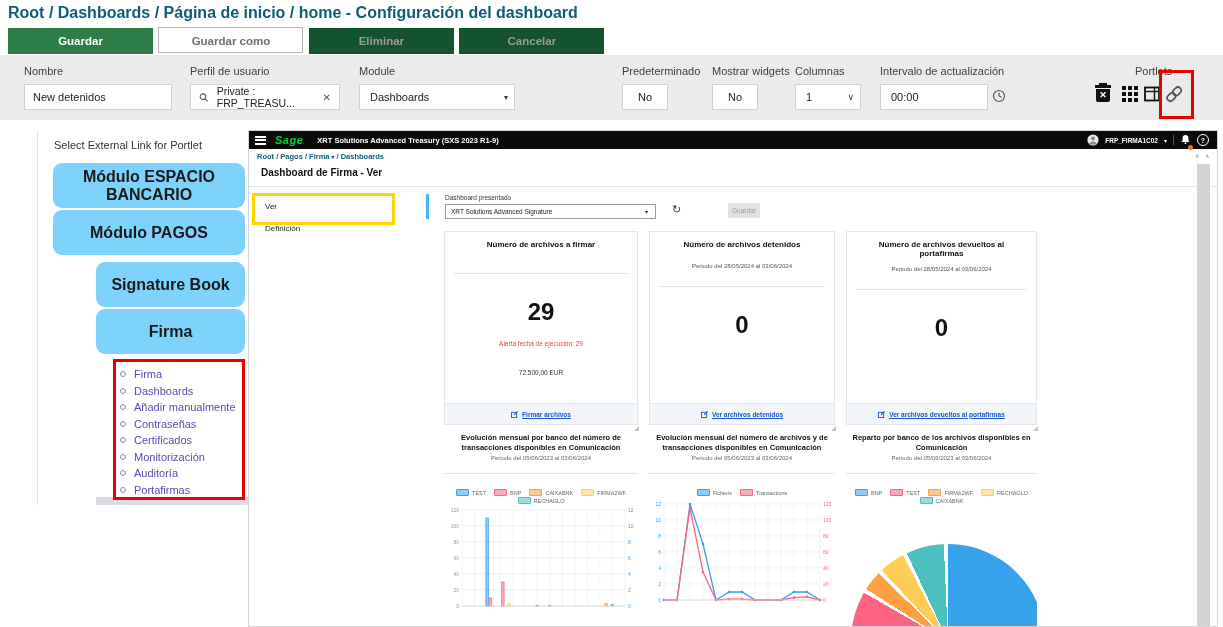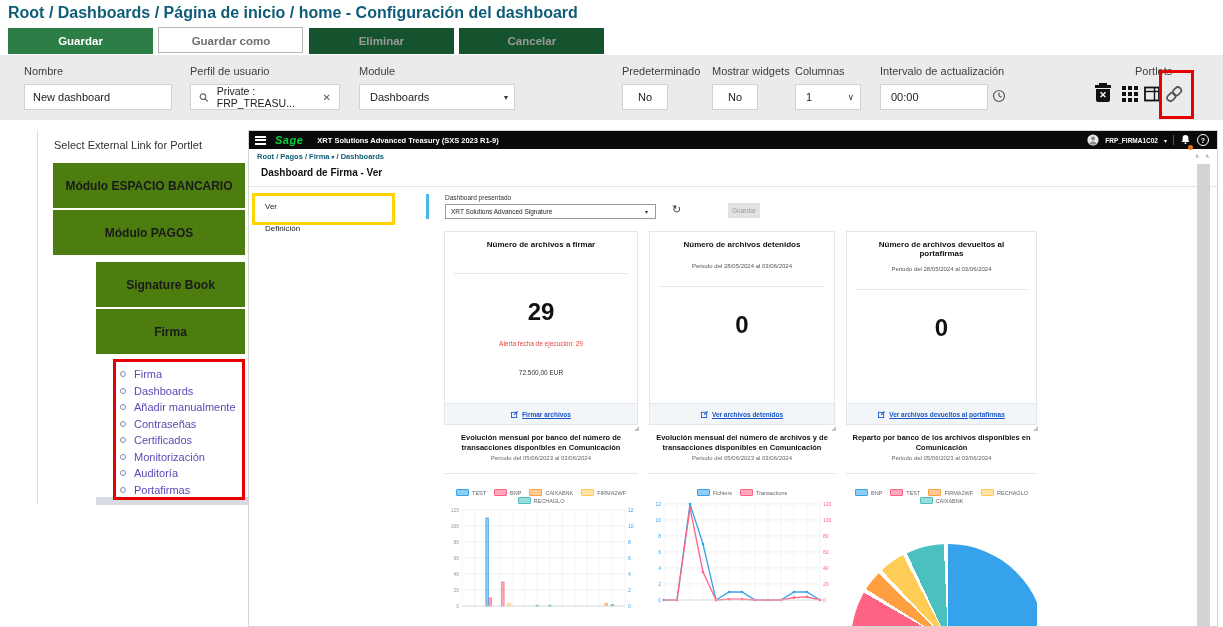--- a/index.html
+++ b/index.html
@@ -14,22 +14,22 @@
   .tbtn.green{background:#2d7d46;color:#fff;}
   .tbtn.white{background:#fff;border:1px solid #b5b5b5;color:#6f6f6f;}
   .tbtn.gray{background:#14532d;color:#9a9a9a;}
   
   .formbar{left:0;top:55px;width:1223px;height:65px;background:#ebebeb;}
   .flabel{font-size:11px;color:#3e3e3e;}
   .finp{background:#fff;border:1px solid #d2d2d2;box-sizing:border-box;height:26px;
         display:flex;align-items:center;font-size:11px;color:#222;}
   .caret{font-size:8px;color:#333;margin-left:auto;margin-right:6px;}
   
-  .panelbox{background:#4d7c0f;display:flex;align-items:center;justify-content:center;
-            font-size:12px;font-weight:bold;color:#1a1a1a;text-align:center;cursor:pointer;}
+  .panelbox{background:#7dd3fc;display:flex;align-items:center;justify-content:center;
+            font-size:16px;font-weight:bold;color:#1a1a1a;text-align:center;cursor:pointer;border-radius:9px;}
   .plink{font-size:11px;color:#5a4bb5;cursor:pointer;display:flex;align-items:center;gap:8px;height:16.5px;}
   .plink .bullet{width:4px;height:4px;border:1px solid #8a82b8;border-radius:50%;flex:0 0 auto;}
   
   .redbox{border:3px solid #e60000;background:transparent;pointer-events:none;}
   .yellowbox{border:3px solid #ffd400;background:transparent;pointer-events:none;}
   
   #pv{left:248px;top:130px;width:970px;height:497px;border:1px solid #d5d5d5;box-sizing:border-box;
       background:#fff;overflow:hidden;}
   .pvhead{left:0;top:0;width:100%;height:18px;background:#0a0a0a;display:flex;align-items:center;}
   .burger i{display:block;width:11px;height:2px;background:#fff;margin:1.5px 0;}
@@ -69,21 +69,21 @@
   <div class="abs" style="left:8px;top:27px;">
     <span class="tbtn green">Guardar</span>
     <span class="tbtn white">Guardar como</span>
     <span class="tbtn gray">Eliminar</span>
     <span class="tbtn gray">Cancelar</span>
   </div>
 
   <div class="abs formbar">
     <div class="abs flabel" style="left:24px;top:10px;">Nombre</div>
     <div class="abs finp" style="left:24px;top:29px;width:148px;padding-left:8px;">
-      <span>New dashboard</span>
+      <span>New detenidos</span>
     </div>
 
     <div class="abs flabel" style="left:190px;top:10px;">Perfil de usuario</div>
     <div class="abs finp" style="left:190px;top:29px;width:150px;padding:0 8px;">
       <svg width="11" height="11" viewBox="0 0 11 11">
         <circle cx="4.5" cy="4.5" r="3.2" fill="none" stroke="#555" stroke-width="1.2"></circle>
         <line x1="7" y1="7" x2="10" y2="10" stroke="#555" stroke-width="1.2"></line>
       </svg>
       <span style="margin-left:8px;font-size:10.5px;">Private : FRP_TREASU...</span>
       <span style="margin-left:auto;color:#555;font-size:10px;">✕</span>

